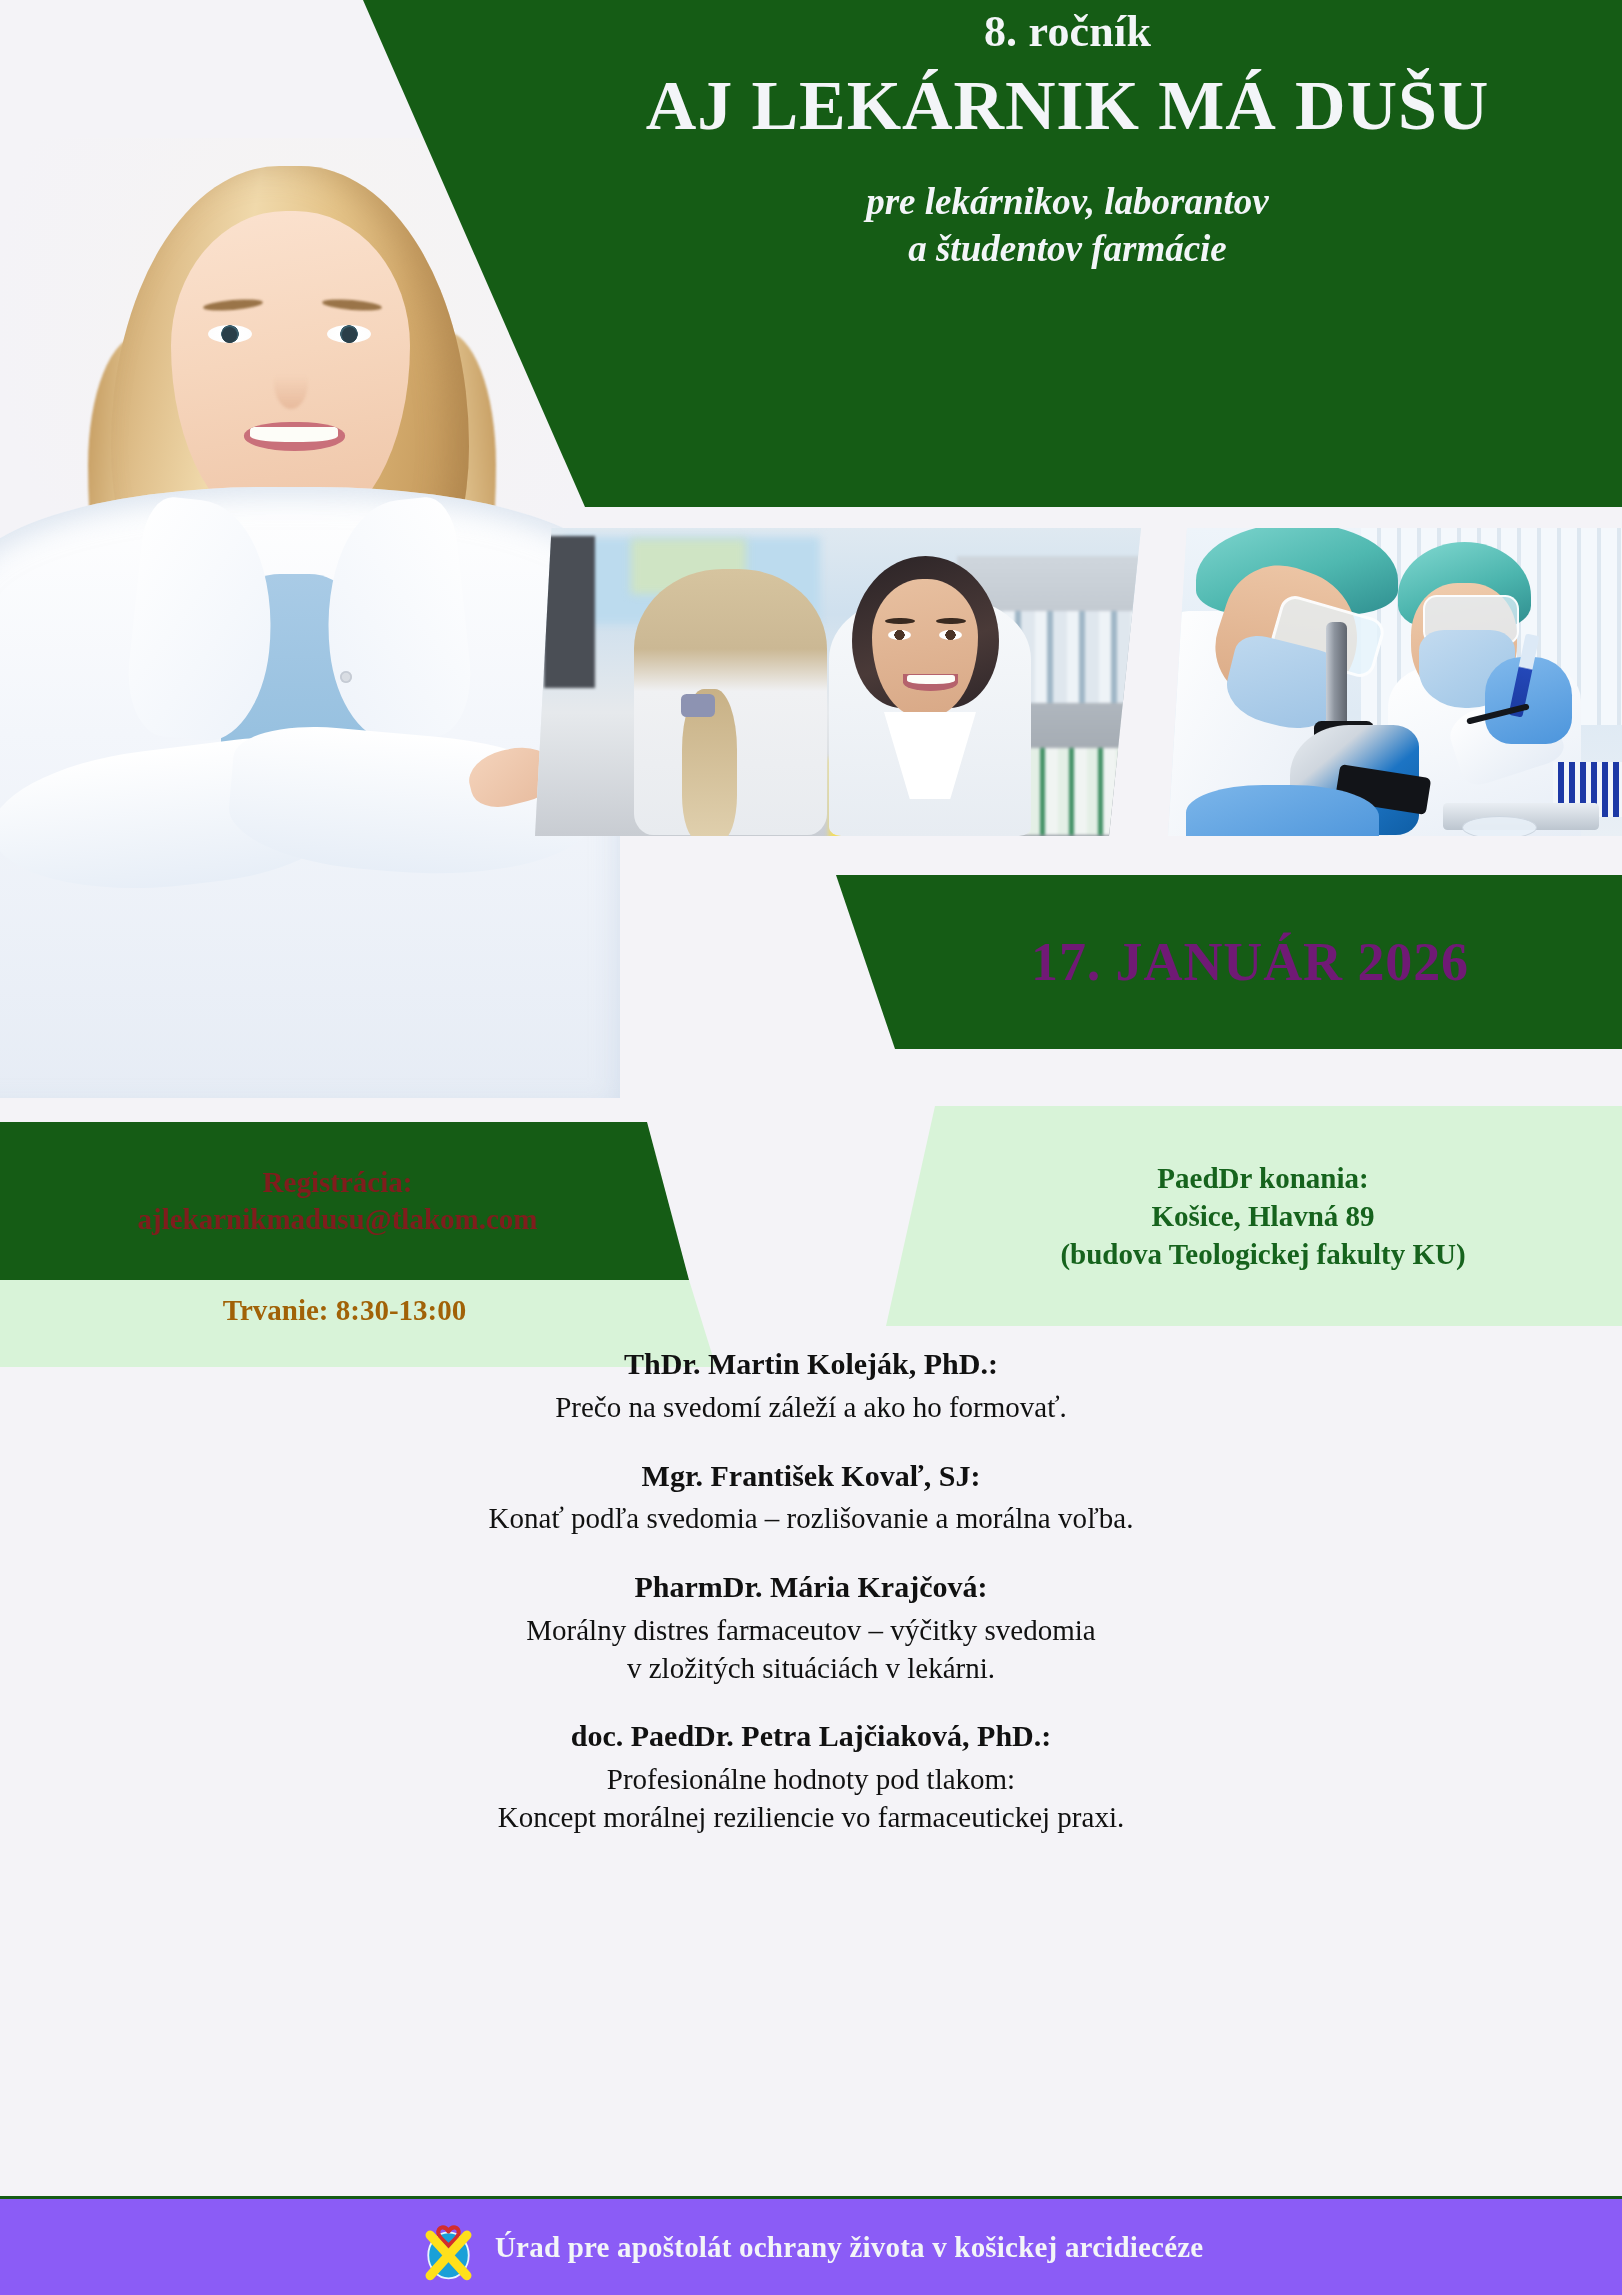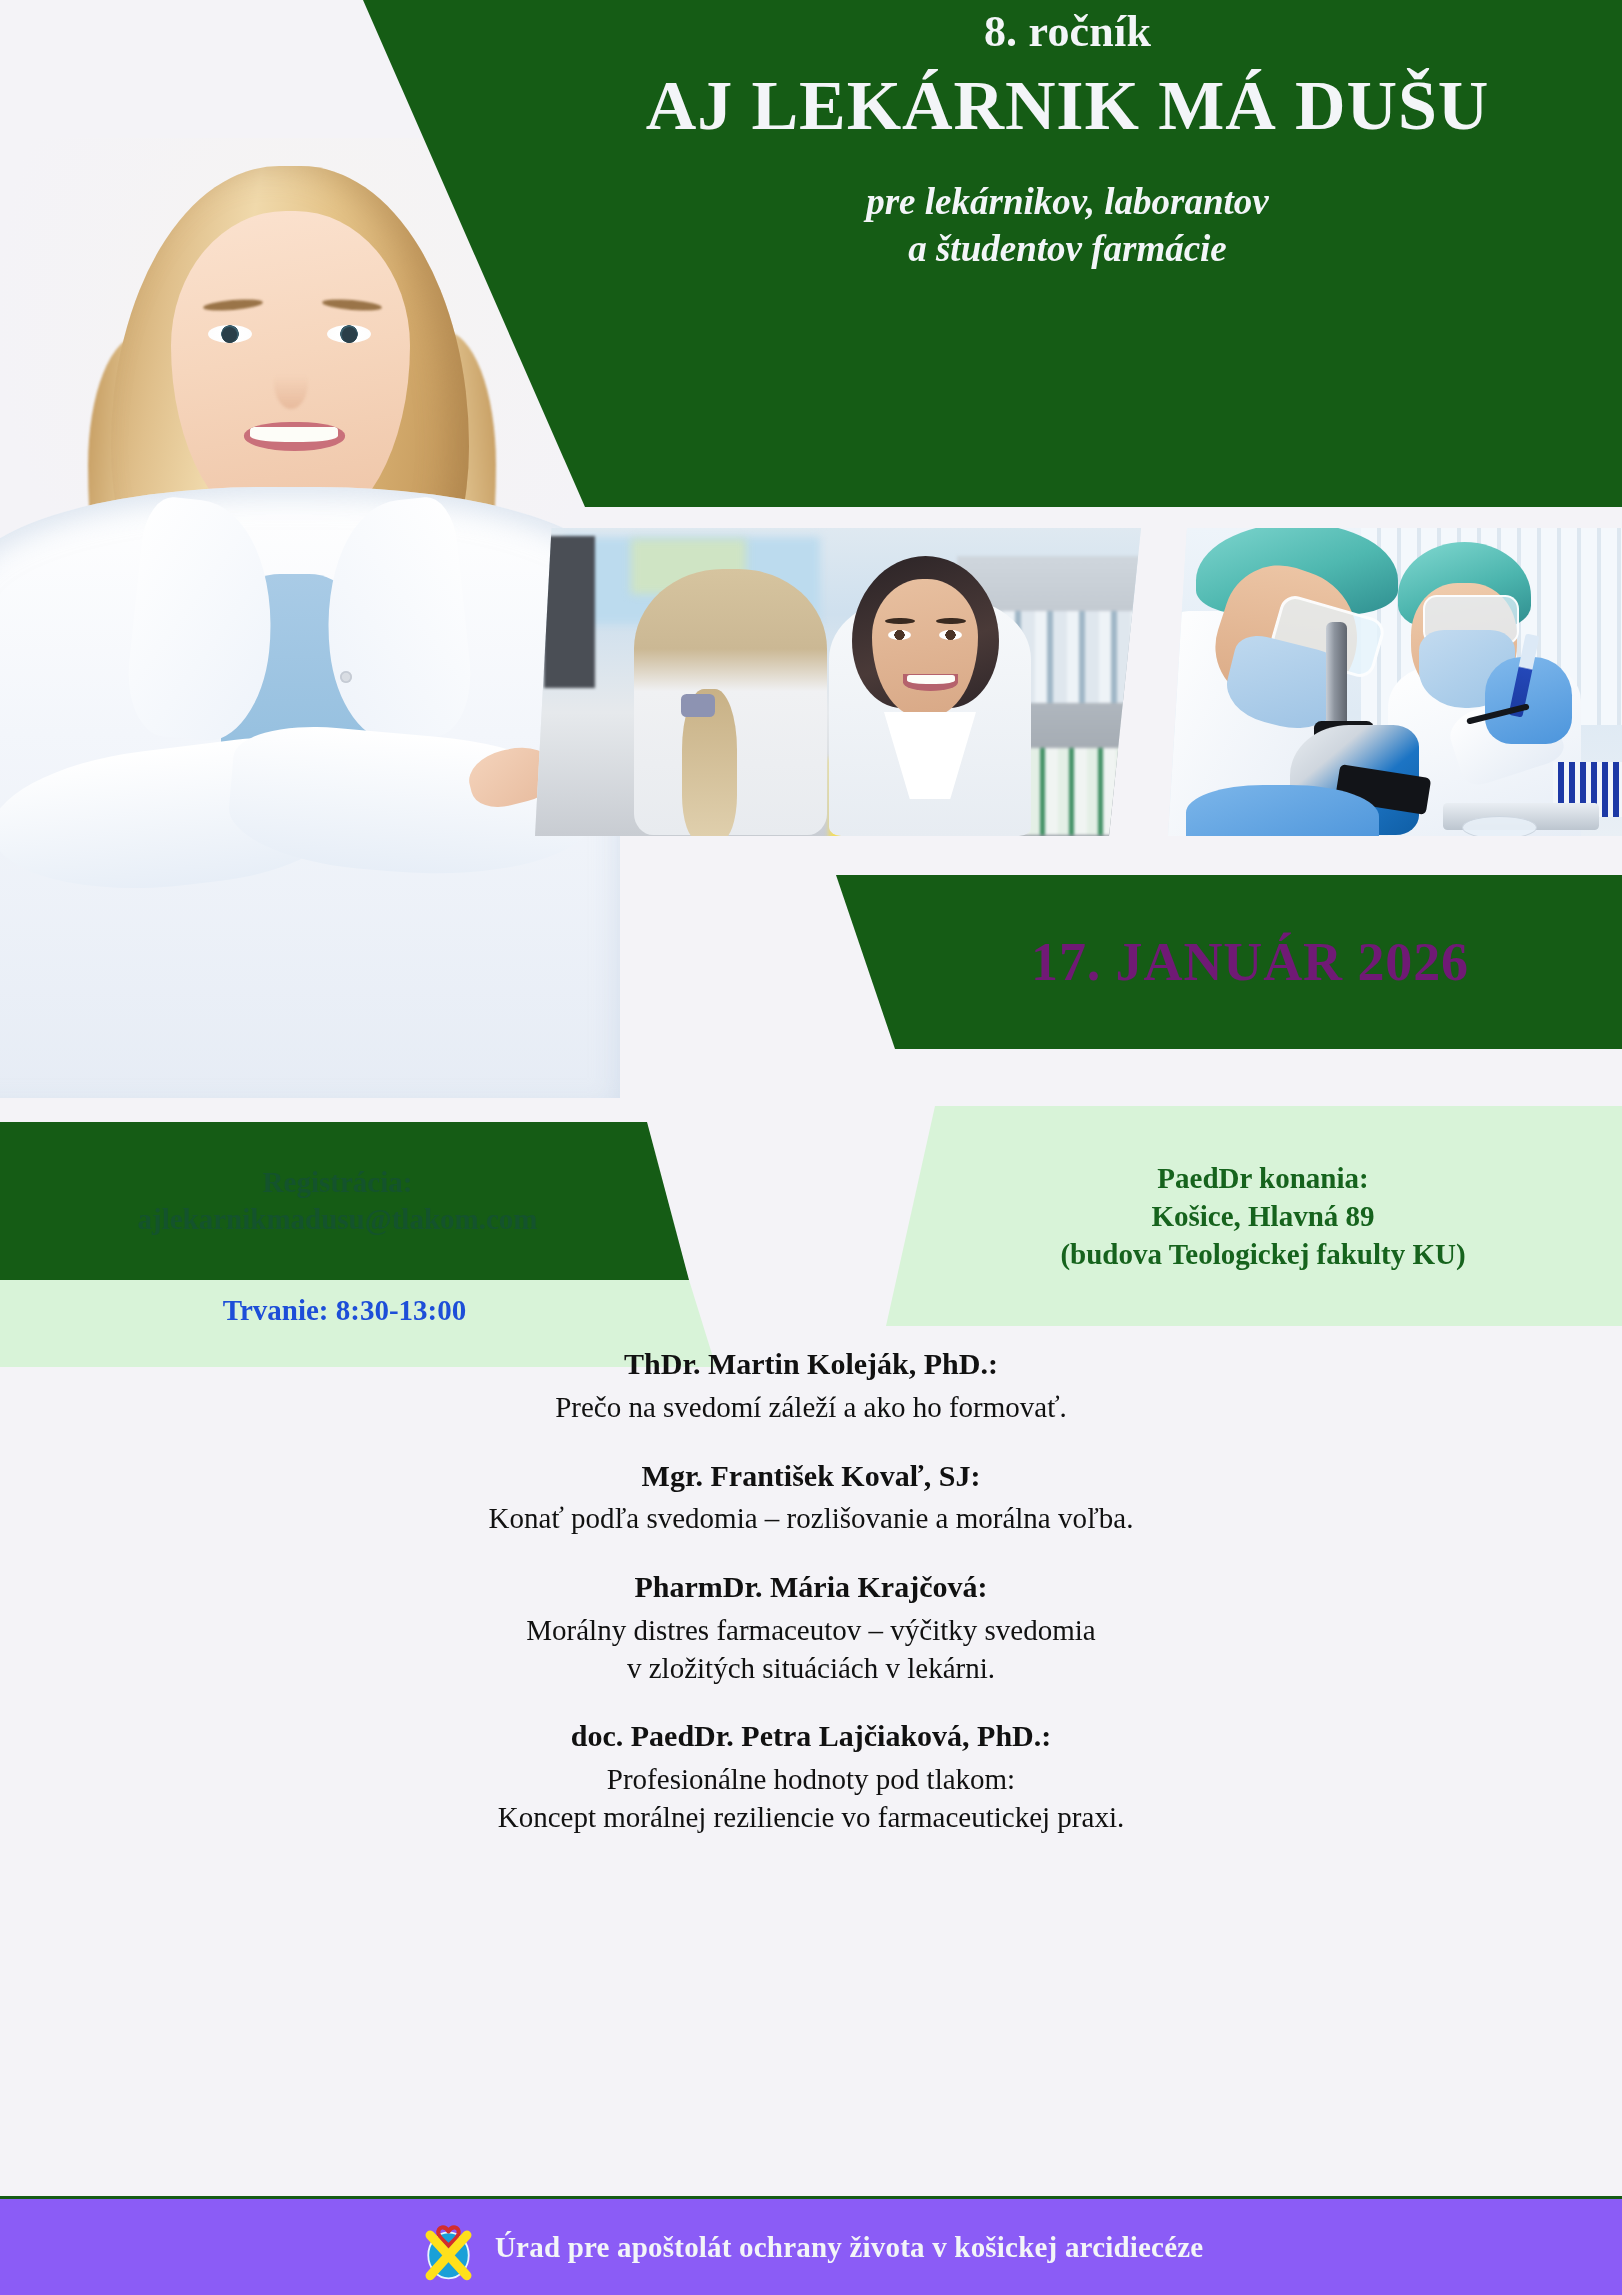--- a/index.html
+++ b/index.html
@@ -196,32 +196,32 @@
 
   
   .reg-shape{
     position:absolute;left:0;top:1122px;width:689px;height:158px;z-index:4;
     background:#155c15;
     clip-path:polygon(0 0, 647px 0, 689px 158px, 0 158px);
   }
   .reg-text{
     position:absolute;left:0;top:1122px;width:675px;height:158px;z-index:5;
     display:flex;flex-direction:column;align-items:center;justify-content:center;
-    color:#14532d;font-size:29px;font-weight:bold;line-height:1.28;text-align:center;
+    color:#7f1d1d;font-size:29px;font-weight:bold;line-height:1.28;text-align:center;
   }
   
   .dur-shape{
     position:absolute;left:0;top:1280px;width:716px;height:87px;z-index:3;
     background:#d8f3d8;
     clip-path:polygon(0 0, 689px 0, 716px 87px, 0 87px);
   }
   .dur-text{
     position:absolute;left:0;top:1280px;width:689px;height:61px;z-index:5;
     display:flex;align-items:center;justify-content:center;
-    color:#1d4ed8;font-size:29px;font-weight:bold;
+    color:#a16207;font-size:29px;font-weight:bold;
   }
   
   .venue-shape{
     position:absolute;left:886px;top:1106px;width:737px;height:220px;z-index:3;
     background:#d8f3d8;
     clip-path:polygon(49px 0, 737px 0, 737px 220px, 0 220px);
   }
   .venue-text{
     position:absolute;left:904px;top:1106px;width:718px;height:220px;z-index:5;
     display:flex;flex-direction:column;align-items:center;justify-content:center;

